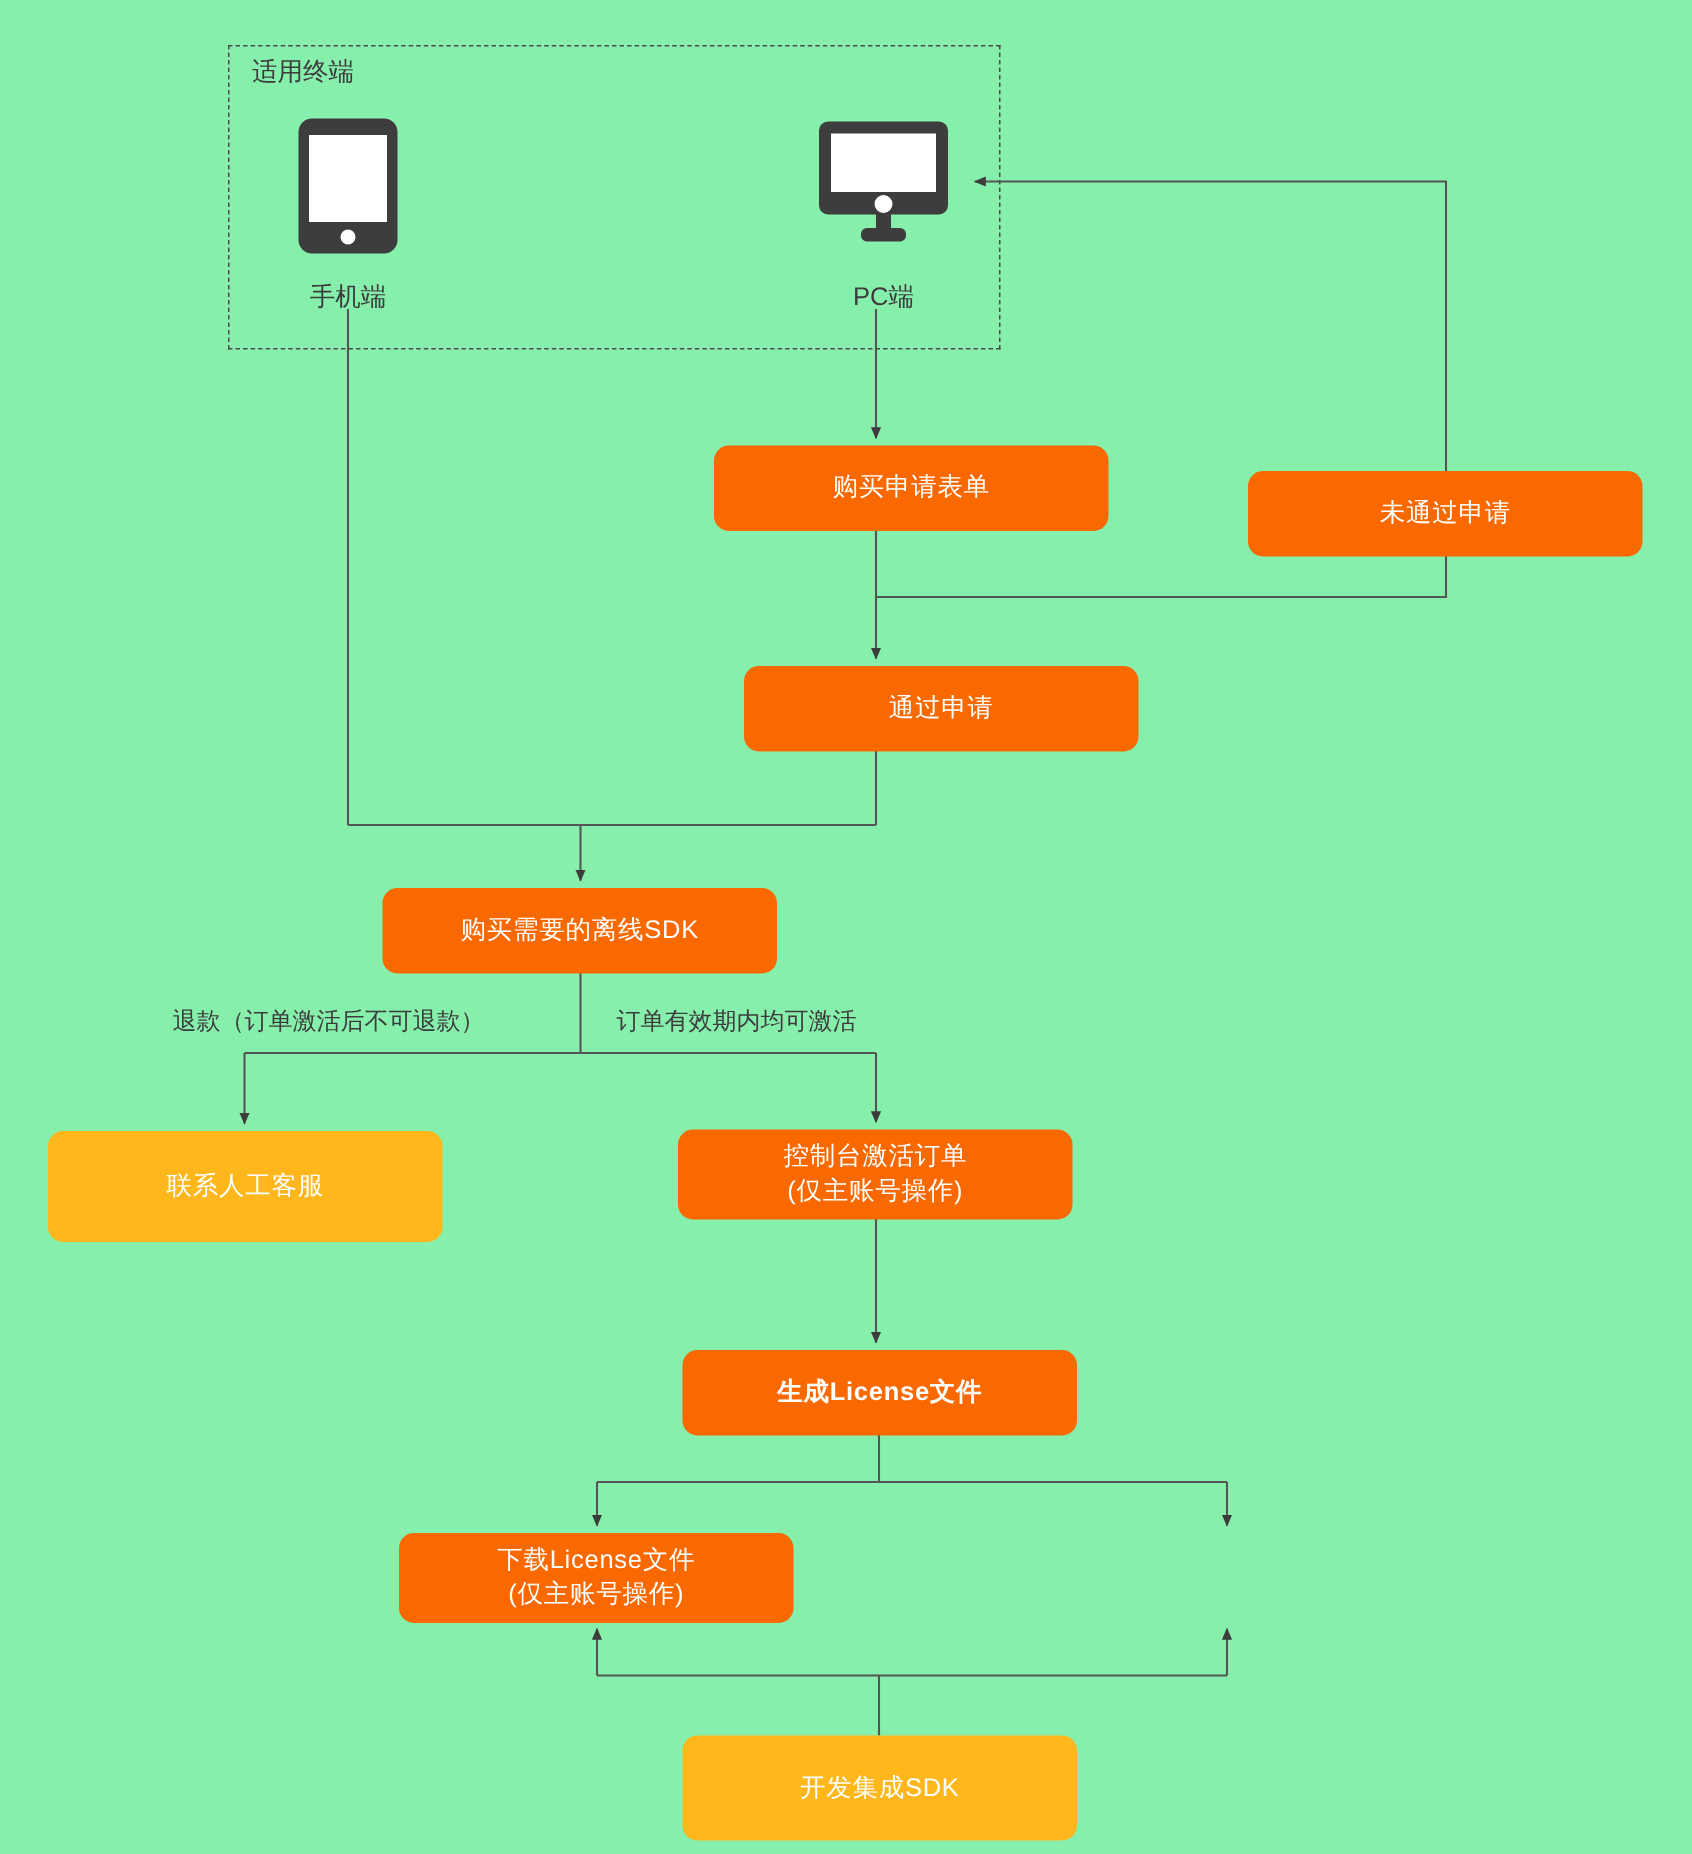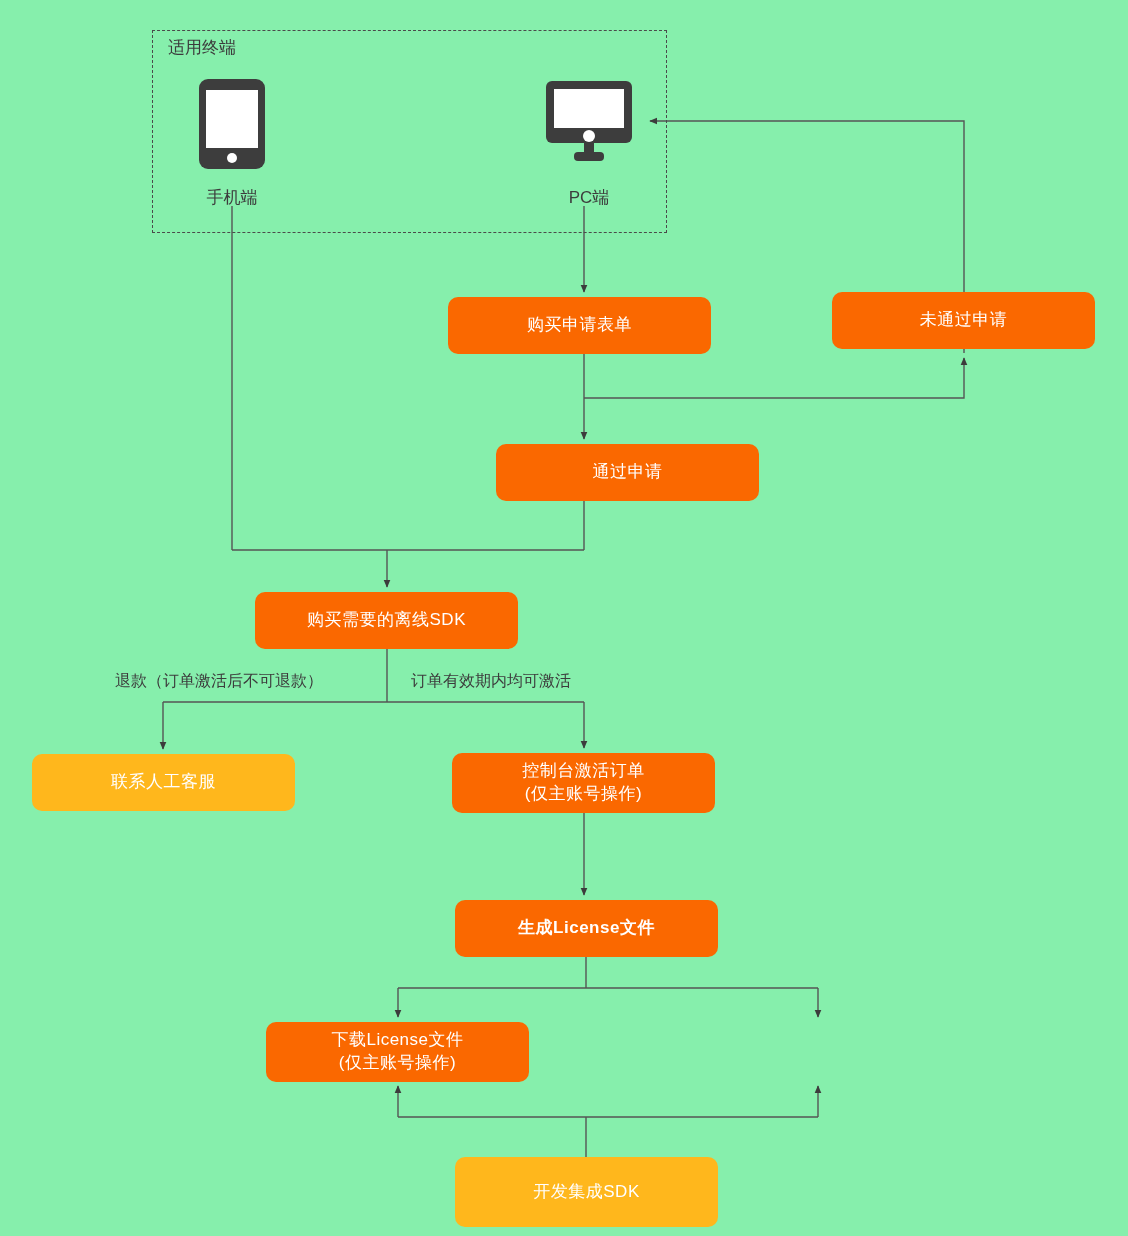--- a/index.html
+++ b/index.html
@@ -83,37 +83,37 @@
     <svg width="88" height="84" viewBox="0 0 88 84">
       <rect x="1" y="1" width="86" height="62" rx="6" ry="6" fill="#3d3d3d"></rect>
       <rect x="9" y="9" width="70" height="39" fill="#ffffff"></rect>
       <circle cx="44" cy="56" r="6" fill="#ffffff"></circle>
       <rect x="39" y="62" width="10" height="11" fill="#3d3d3d"></rect>
       <rect x="29" y="72" width="30" height="9" rx="4" ry="4" fill="#3d3d3d"></rect>
     </svg>
   </div>
   <div class="term-label" style="left:539px;top:186px;width:100px;">PC端</div>
 
-  <div class="node orange" style="left:448px;top:297px;width:263px;height:57px;">
+  <div class="node orange" style="left:476px;top:297px;width:263px;height:57px;">
     <span>购买申请表单</span>
   </div>
 
-  <div class="node orange" style="left:832px;top:292px;width:263px;height:57px;">
+  <div class="node orange" style="left:832px;top:314px;width:263px;height:57px;">
     <span>未通过申请</span>
   </div>
 
   <div class="node orange" style="left:452px;top:444px;width:263px;height:57px;margin-left:44px;">
     <span>通过申请</span>
   </div>
 
   <div class="node orange" style="left:255px;top:592px;width:263px;height:57px;">
     <span>购买需要的离线SDK</span>
   </div>
 
-  <div class="node yellow" style="left:32px;top:754px;width:263px;height:57px;">
+  <div class="node yellow" style="left:32px;top:754px;width:263px;height:74px;">
     <span>联系人工客服</span>
   </div>
 
   <div class="node orange" style="left:452px;top:753px;width:263px;height:60px;flex-direction:column;">
     <span>控制台激活订单</span>
     <span>(仅主账号操作)</span>
   </div>
 
   <div class="node orange" style="left:455px;top:900px;width:263px;height:57px;font-weight:bold;">
     <span>生成License文件</span>

